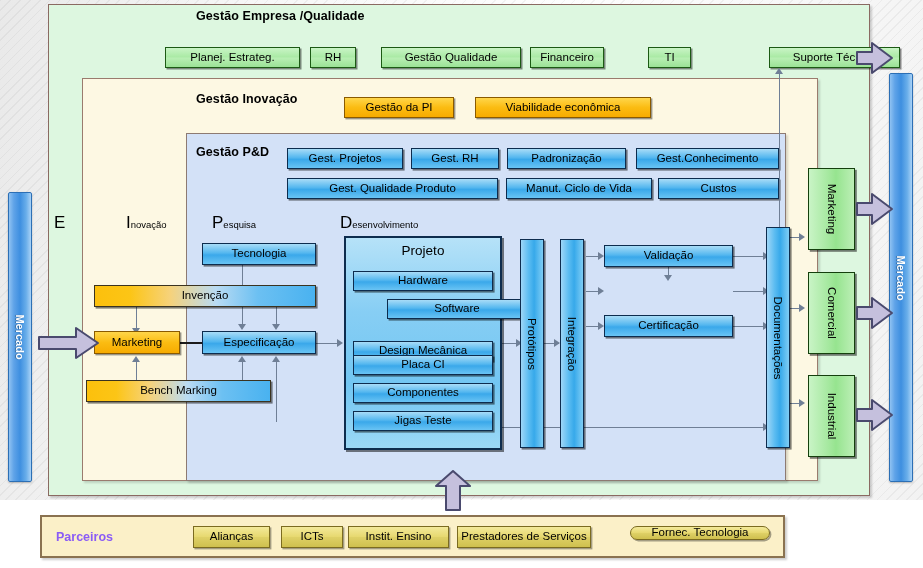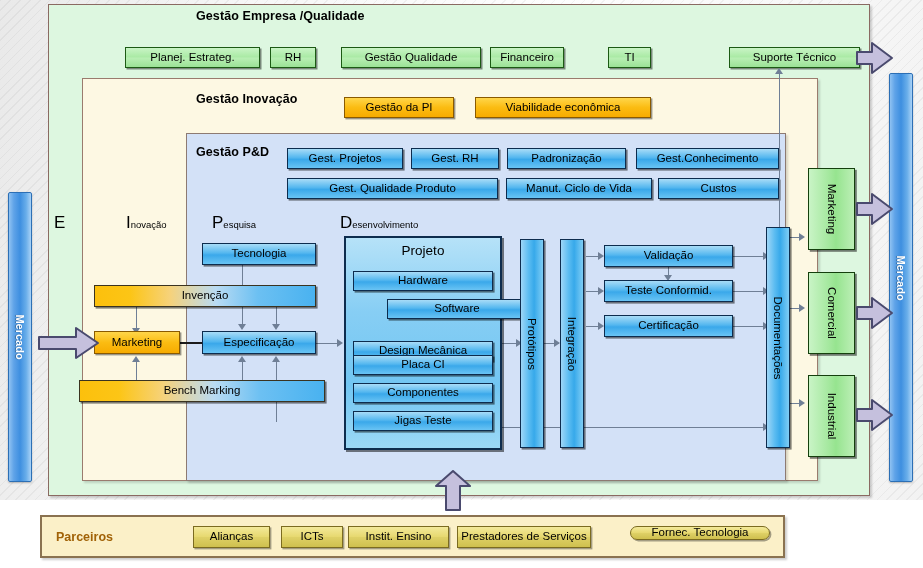--- a/index.html
+++ b/index.html
@@ -79,20 +79,21 @@
     display:flex;align-items:center;justify-content:center;
     font-size:11.5px;color:#000;white-space:nowrap;
     text-align:center;line-height:1;
   }
 
   
   .btn-green{
     background:linear-gradient(180deg,#c9f4c6 0%,#a9eaa4 48%,#b9efb4 52%,#9be296 100%);
     border:1.6px solid #1c5a14;
     box-shadow:1.5px 1.5px 0 rgba(0,0,0,0.45);
+    margin-left:40px;
   }
   
   .btn-orange{
     background:linear-gradient(180deg,#ffd64a 0%,#fbbc12 50%,#f6ab00 100%);
     border:1.5px solid #8a5a00;
     box-shadow:1.4px 1.4px 0 rgba(0,0,0,0.4);
   }
   
   .btn-blue{
     background:linear-gradient(180deg,#a8dcf7 0%,#54b7ef 45%,#3aa8ea 55%,#69c4f4 100%);
@@ -152,21 +153,21 @@
   }
   
   .parceiros{
     position:absolute;box-sizing:border-box;
     background:#fbf0c8;
     border:2px solid #8a7250;
     box-shadow:2px 2px 2px rgba(0,0,0,0.2);
   }
   .parceiros-lbl{
     position:absolute;left:14px;top:50%;transform:translateY(-50%);
-    font-size:12.5px;font-weight:bold;color:#a16207;
+    font-size:12.5px;font-weight:bold;color:#8b5cf6;
   }
 
   
   .ln{position:absolute;background:#6f7f96;}
   .ln-v{width:1px;}
   .ln-h{height:1px;}
   .ah{position:absolute;width:0;height:0;}
   .ah-down{border-left:4px solid transparent;border-right:4px solid transparent;border-top:6px solid #6f7f96;}
   .ah-up{border-left:4px solid transparent;border-right:4px solid transparent;border-bottom:6px solid #6f7f96;}
   .ah-right{border-top:4px solid transparent;border-bottom:4px solid transparent;border-left:6px solid #6f7f96;}
@@ -333,21 +334,21 @@
     <span class="lbl">Invenção</span>
   </div>
 
   <div class="box btn-orange" style="left:94px;top:331px;width:86px;height:23px;">
     <span>Marketing</span>
   </div>
   <div class="box btn-blue" style="left:202px;top:331px;width:114px;height:23px;">
     <span>Especificação</span>
   </div>
 
-  <div class="box btn-grad" style="left:79px;top:380px;width:246px;height:22px;">
+  <div class="box btn-grad" style="left:86px;top:380px;width:185px;height:22px;">
     <span class="gradfill"></span>
     <span class="lbl">Bench Marking</span>
   </div>
 
 
   <div class="projeto" style="left:344px;top:236px;width:158px;height:214px;">
     <div class="projeto-lbl">Projeto</div>
   </div>
   <div class="box btn-blue" style="left:353px;top:271px;width:140px;height:20px;">
     <span>Hardware</span>
@@ -373,23 +374,20 @@
   </div>
   <div class="vbar" style="left:560px;top:239px;width:24px;height:209px;">
     <span>Integração</span>
   </div>
   <div class="vbar" style="left:766px;top:227px;width:24px;height:221px;">
     <span>Documentações</span>
   </div>
 
   <div class="box btn-blue" style="left:604px;top:245px;width:129px;height:22px;">
     <span>Validação</span>
-  </div>
-  <div class="box btn-blue" style="left:604px;top:280px;width:129px;height:22px;">
-    <span>Teste Conformid.</span>
   </div>
   <div class="box btn-blue" style="left:604px;top:315px;width:129px;height:22px;">
     <span>Certificação</span>
   </div>
 
   <div class="vgreen" style="left:808px;top:168px;width:47px;height:82px;">
     <span>Marketing</span>
   </div>
   <div class="vgreen" style="left:808px;top:272px;width:47px;height:82px;">
     <span>Comercial</span>

